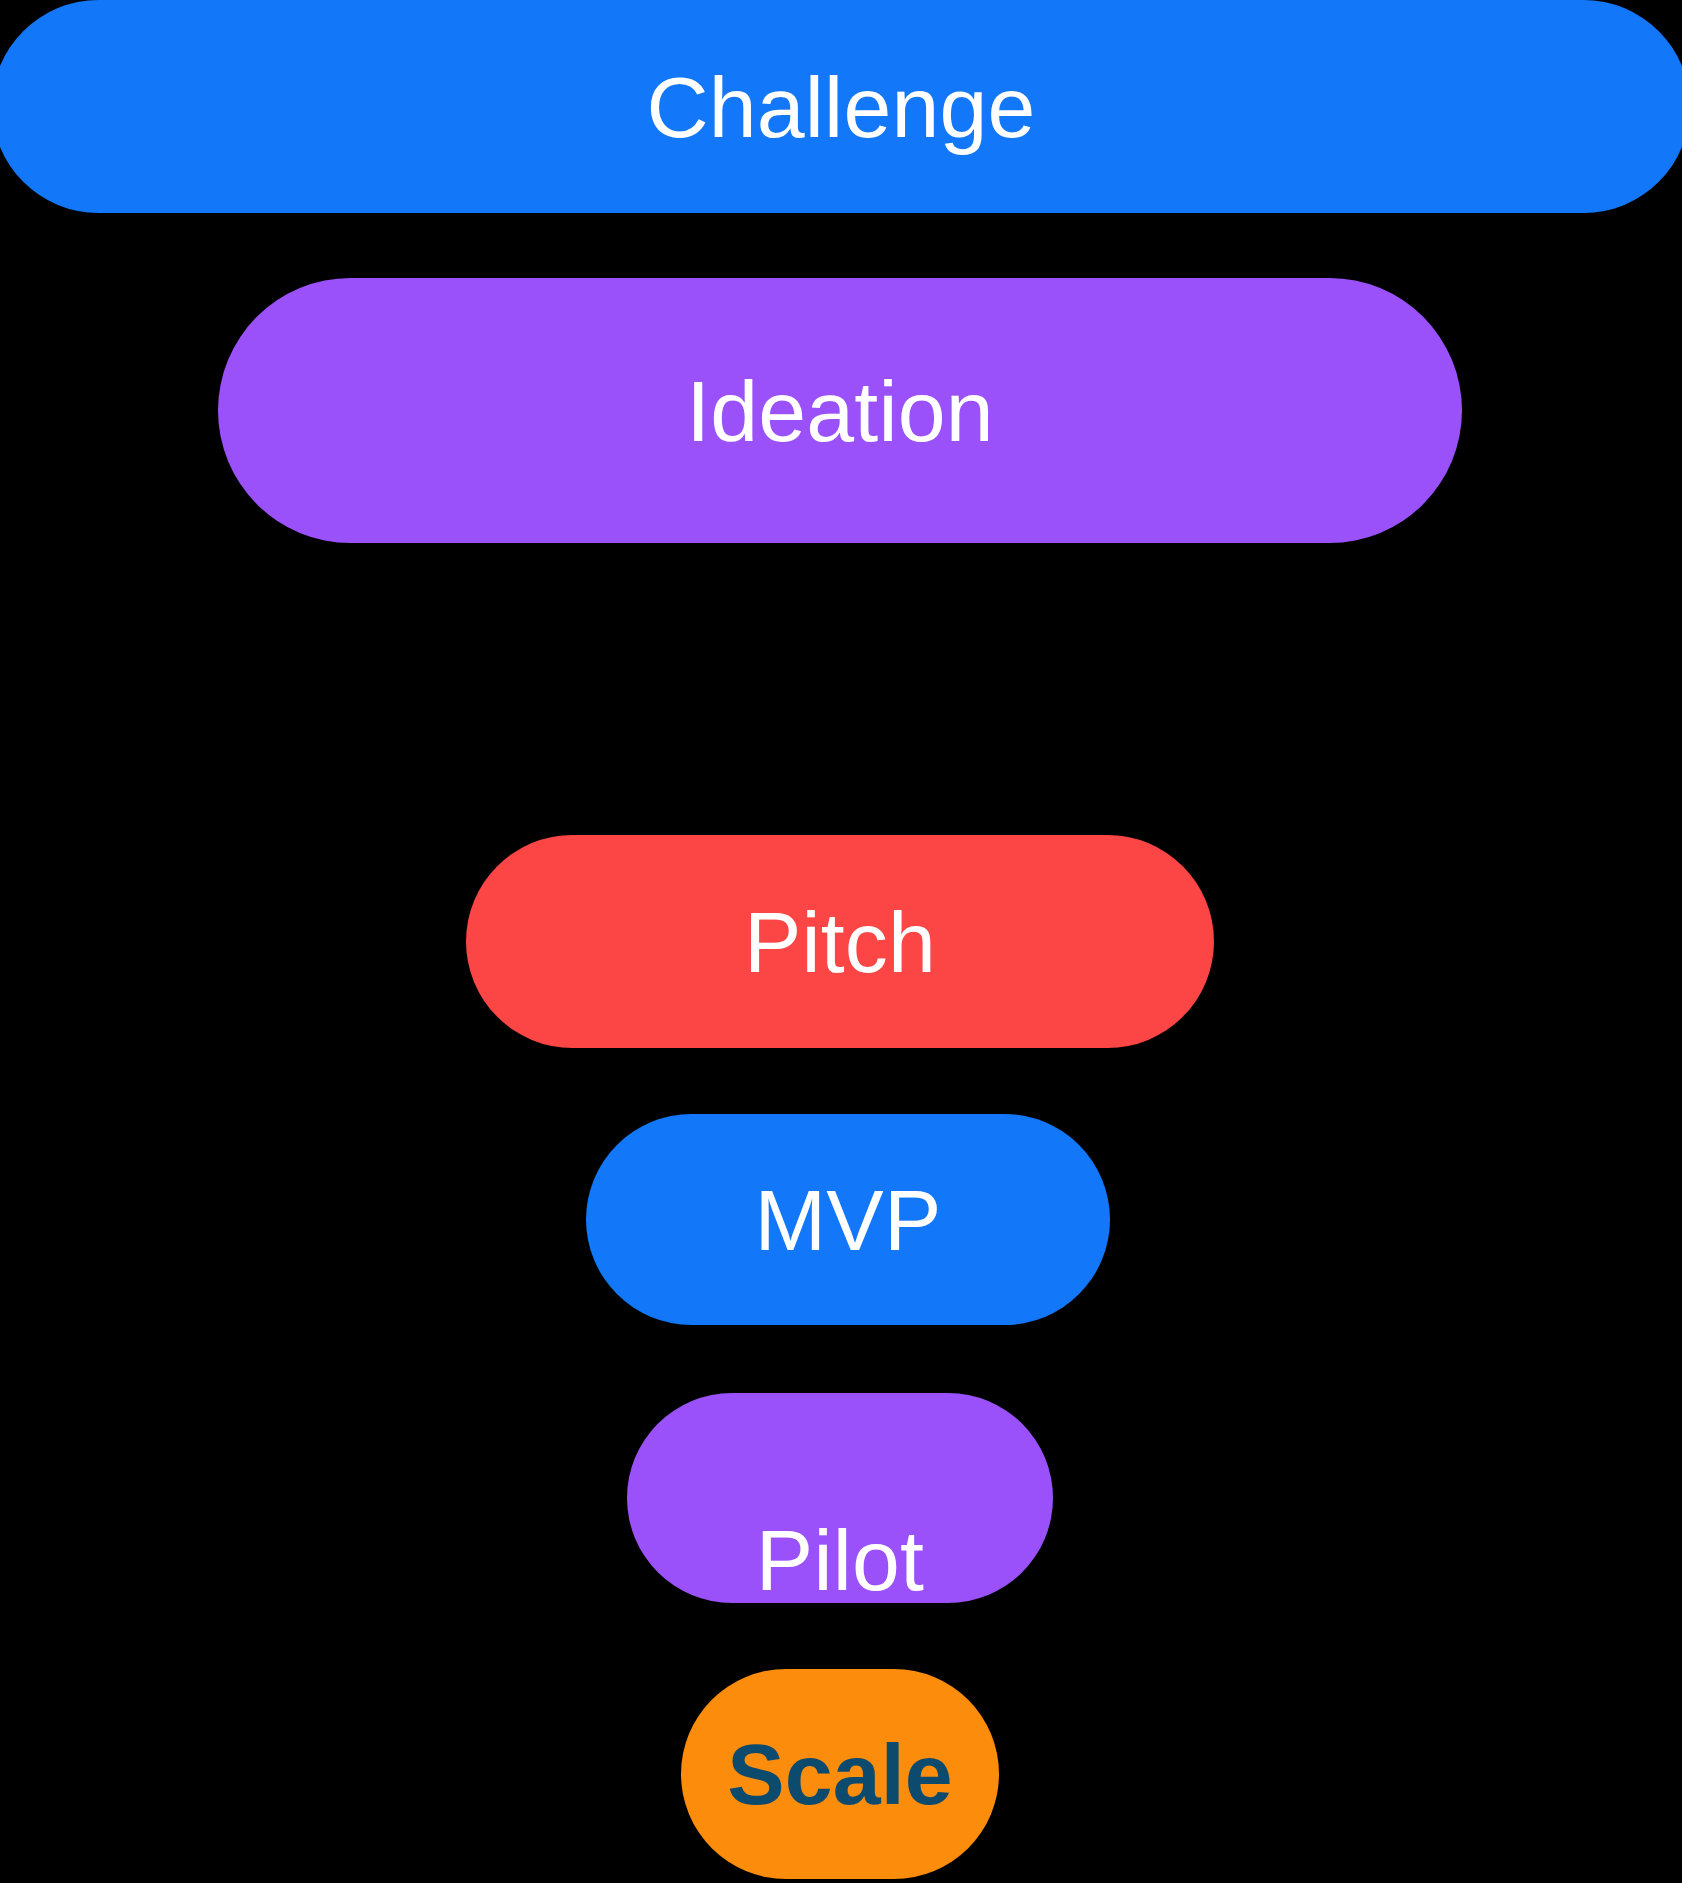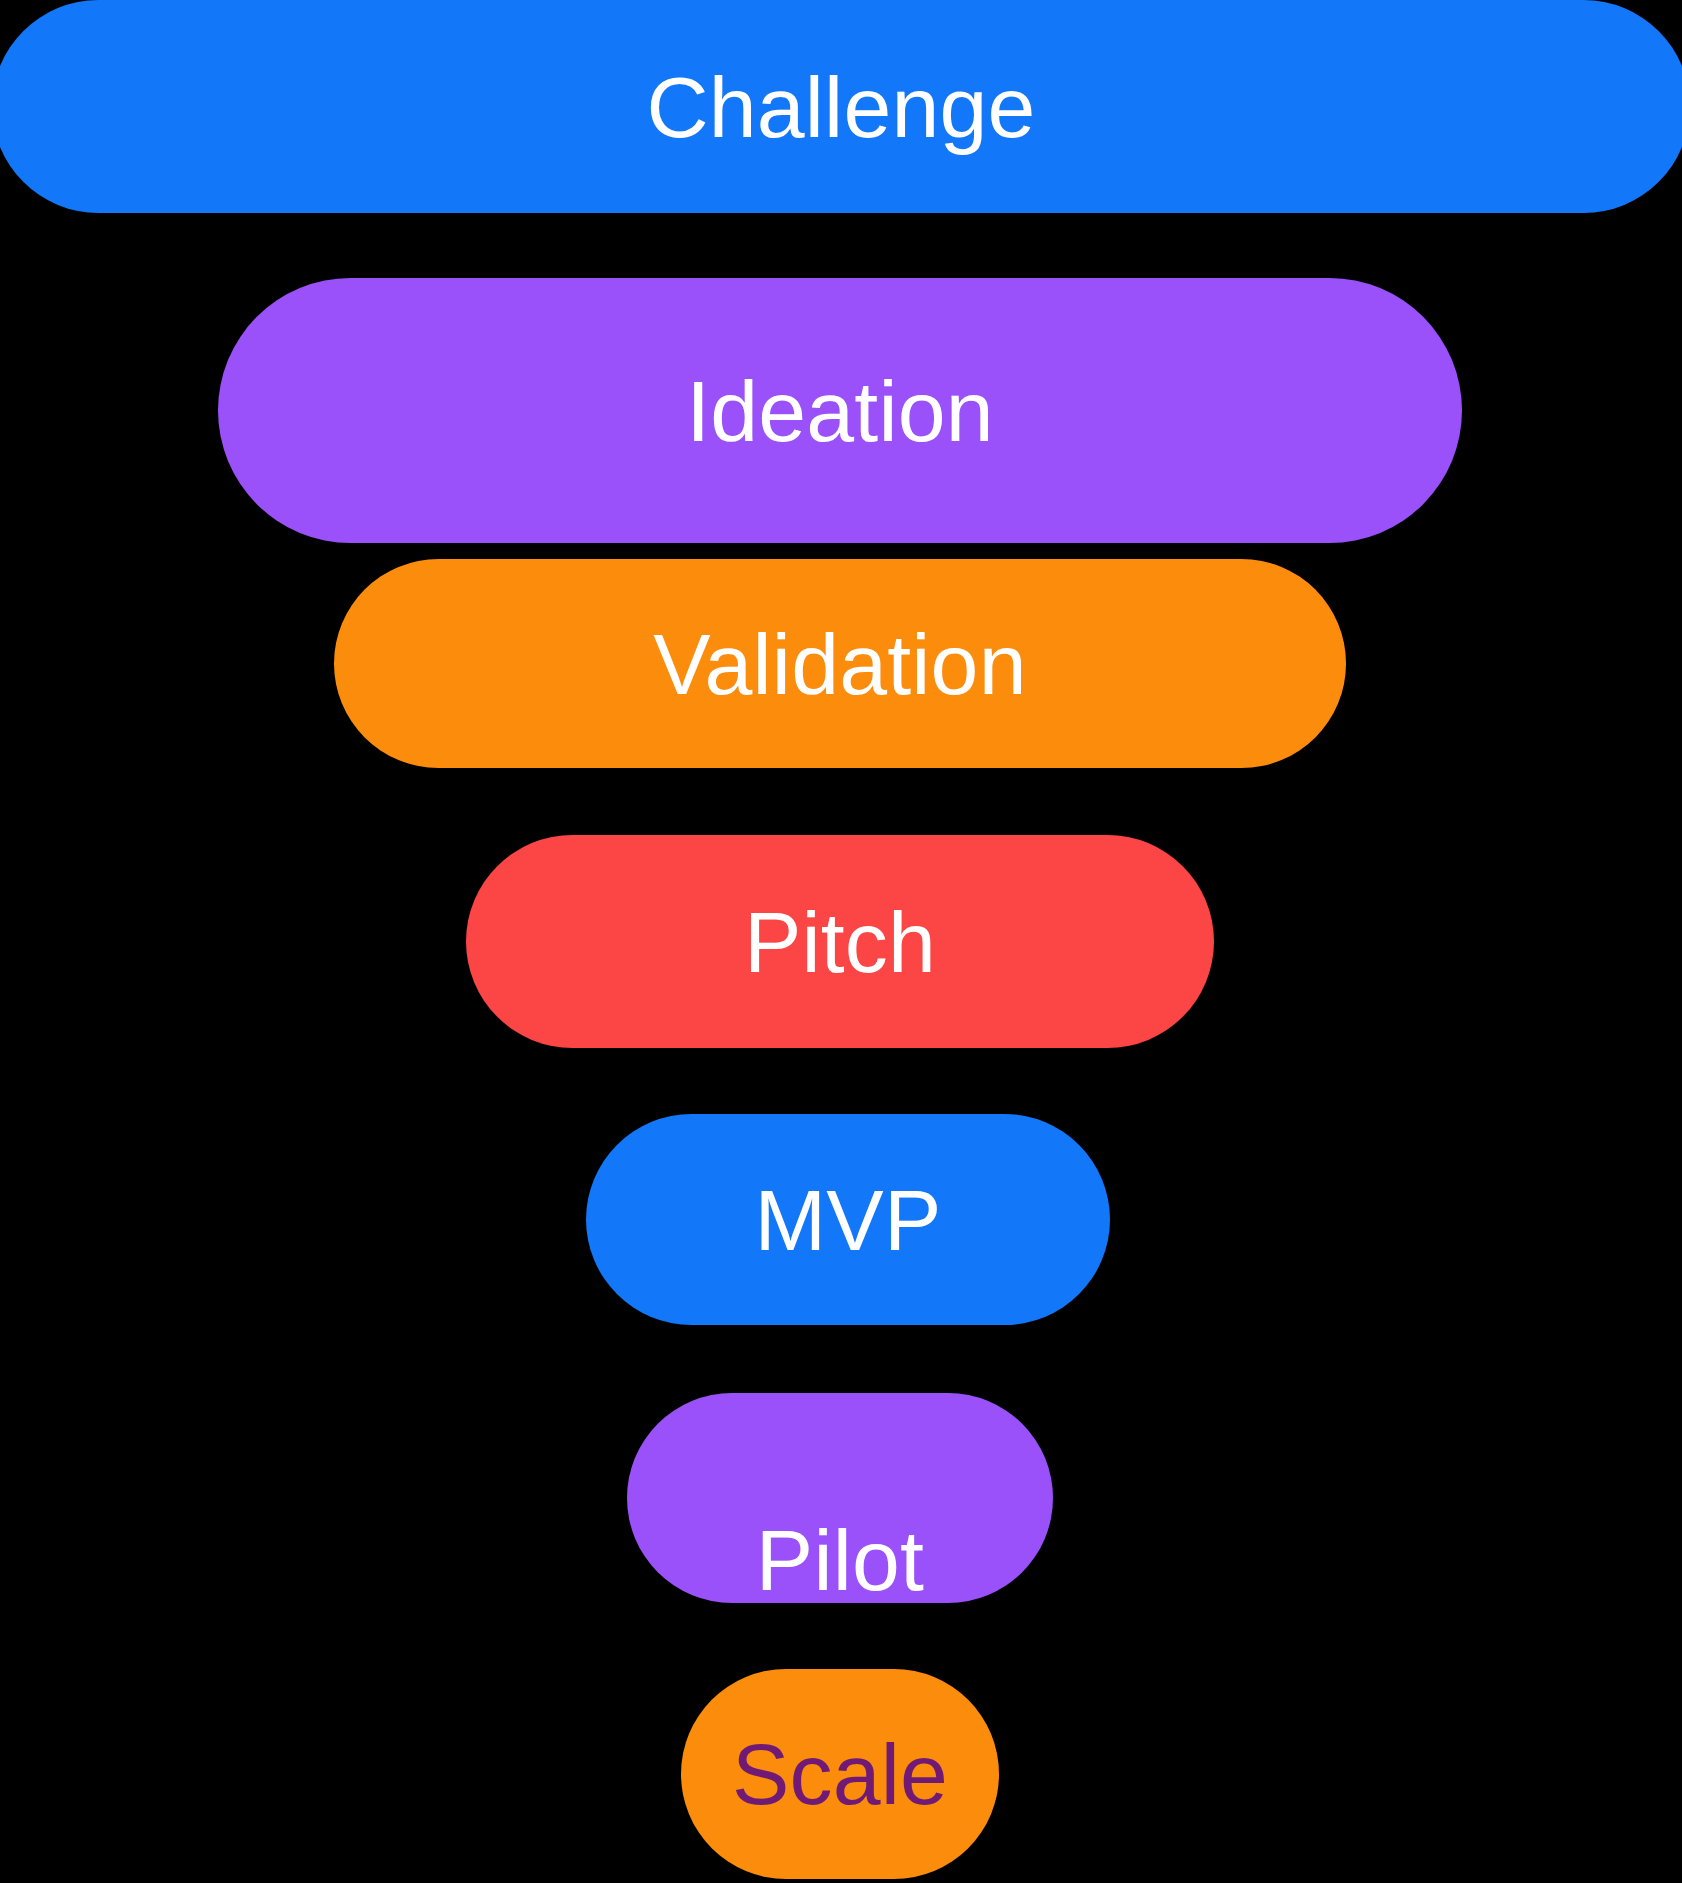--- a/index.html
+++ b/index.html
@@ -40,28 +40,25 @@
 </head>
 <body>
 
 <div id="funnel-canvas" style="width: 1682px; height: 1883px; background: rgb(0, 0, 0); padding-left: 12px;">
     <div class="funnel-stage" style="left: -8px; top: 0px; width: 1698px; height: 213px; background: rgb(18, 119, 248);">
       <span class="stage-label" style="font-size: 86px; color: rgb(255, 255, 255);">Challenge</span>
     </div>
     <div class="funnel-stage" style="left: 218px; top: 278px; width: 1244px; height: 265px; background: rgb(155, 81, 250);">
       <span class="stage-label" style="font-size: 86px; color: rgb(255, 255, 255);">Ideation</span>
     </div>
-    <div class="funnel-stage" style="left: 334px; top: 559px; width: 1012px; height: 209px; background: rgb(251, 140, 12);">
-      <span class="stage-label" style="font-size: 86px; color: rgb(255, 255, 255);">Validation</span>
-    </div>
     <div class="funnel-stage" style="left: 466px; top: 835px; width: 748px; height: 213px; background: rgb(252, 69, 69);">
       <span class="stage-label" style="font-size: 86px; color: rgb(255, 255, 255);">Pitch</span>
     </div>
     <div class="funnel-stage" style="left: 586px; top: 1114px; width: 524px; height: 211px; background: rgb(18, 119, 248);">
       <span class="stage-label" style="font-size: 86px; color: rgb(255, 255, 255);">MVP</span>
     </div>
     <div class="funnel-stage" style="left: 627px; top: 1393px; width: 426px; height: 210px; background: rgb(155, 81, 250); align-items: flex-end;">
       <span class="stage-label" style="font-size: 86px; color: rgb(255, 255, 255);">Pilot</span>
     </div>
     <div class="funnel-stage" style="left: 681px; top: 1669px; width: 318px; height: 210px; background: rgb(251, 140, 12);">
-      <span class="stage-label" style="font-size: 86px; color: #701a75;">Scale</span>
+      <span class="stage-label" style="font-size: 86px; color: #0c4a6e; font-weight: bold;">Scale</span>
     </div>
   </div>
 
 </body></html>

